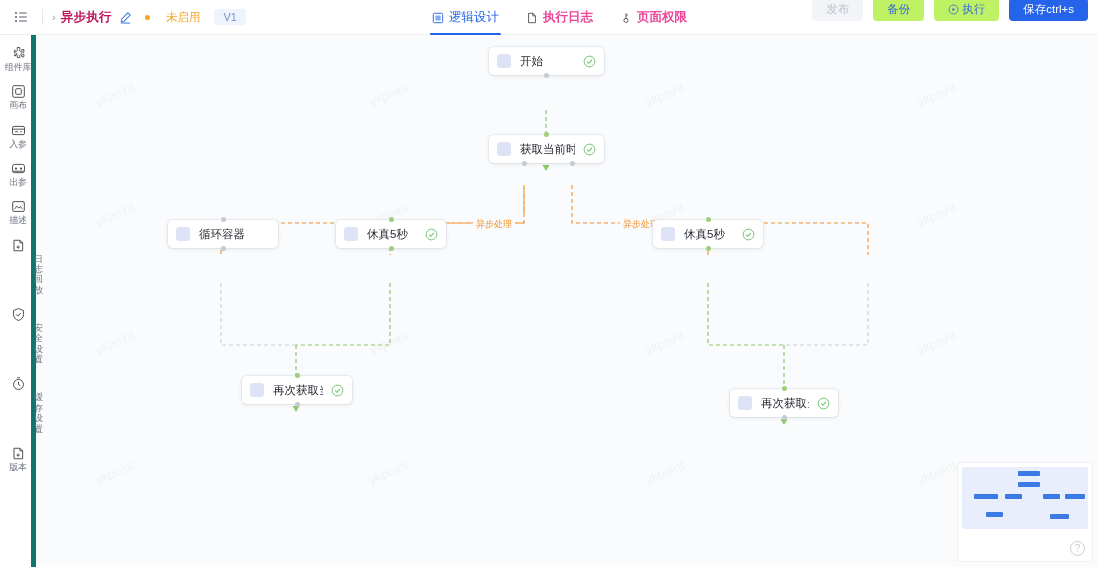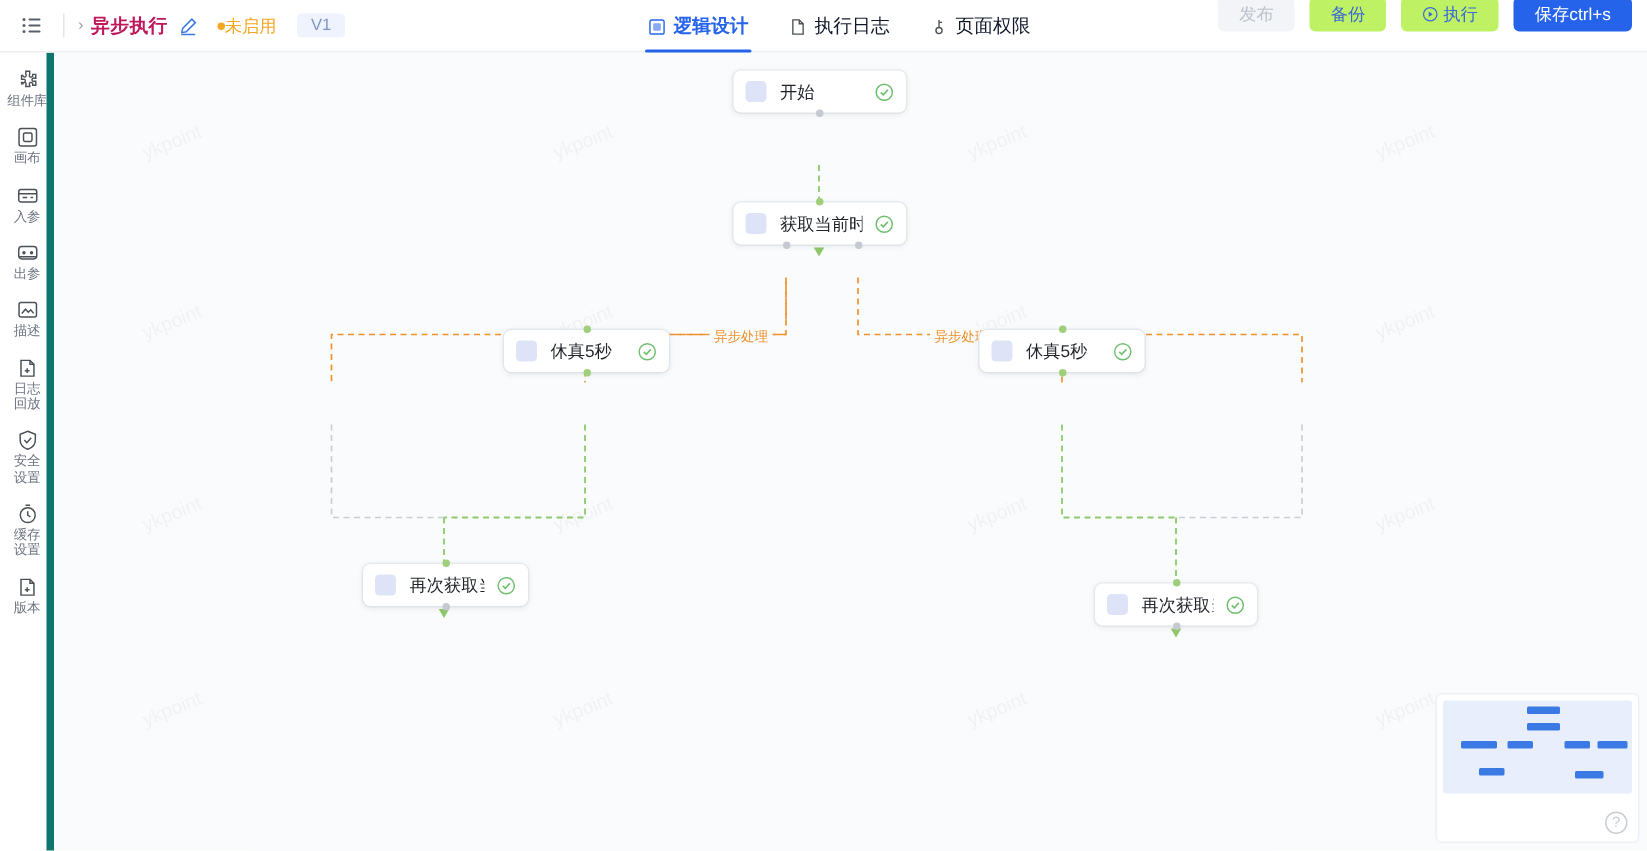--- a/index.html
+++ b/index.html
@@ -28,45 +28,45 @@
   .topbar-divider {
     width: 1px; height: 16px; background: #e4e6eb; margin: 0 9px 0 6px;
   }
   .breadcrumb-wrap { display: flex; align-items: center; gap: 5px; }
   .chevron { color: #9aa0a8; font-size: 11px; line-height: 1; }
   .flow-title {
     font-size: 12.5px; color: #be185d; font-weight: 600; letter-spacing: .3px;
   }
   .edit-pencil { display: flex; align-items: center; margin-left: 2px; }
   .status-pill {
-    display: flex; align-items: center; gap: 0;
+    display: flex; align-items: center; gap: 16px;
     margin-left: 13px;
   }
   .status-dot {
     width: 5px; height: 5px; border-radius: 50%; background: #f5a623;
   }
   .status-text { font-size: 11.5px; color: #f5a623; }
   .version-badge {
     margin-left: 14px;
     background: #eef3fe; color: #7d94c4;
     font-size: 11px;
     padding: 2px 9px; border-radius: 3px;
   }
 
   
   .tabs {
     position: absolute; left: 432px; top: 0;
     height: 35px; display: flex; align-items: center; gap: 27px;
   }
   .tab {
     display: flex; align-items: center; gap: 5px;
-    height: 35px; font-size: 12.5px; color: #0f172a;
-    position: relative; cursor: pointer;
-  }
-  .tab.active { color: #2563eb; font-weight: 700; justify-content: space-between; }
+    height: 35px; font-size: 12.5px; color: #ec4899;
+    position: relative; cursor: pointer; font-weight: bold;
+  }
+  .tab.active { color: #2563eb; font-weight: 400; justify-content: space-between; }
   .tab.active::after {
     content: ""; position: absolute; bottom: 0; left: -2px; right: -2px;
     height: 2px; background: #2563eb; border-radius: 1px;
   }
   .tab svg { display: block; }
 
   
   .topbar-actions {
     position: absolute; right: 10px; top: 0; height: 18px;
     display: flex; align-items: center; gap: 10px;
@@ -93,21 +93,21 @@
   .side-item {
     width: 36px; display: flex; flex-direction: column;
     align-items: center; gap: 1px;
     margin-bottom: 12px; cursor: pointer;
   }
   .side-item svg { display: block; }
   .side-label {
     font-size: 9px; color: #6b7280; line-height: 1.15; text-align: center;
     letter-spacing: -.2px;
   }
-  .side-label.two { white-space: pre-line; }
+  .side-label.two { white-space: pre-line; margin-left: 41px; }
 
   
   .canvas {
     position: absolute; top: 35px; left: 36px;
     width: 1062px; height: 532px;
     background: #fafbfc;
     overflow: hidden;
   }
   .watermarks { position: absolute; inset: 0; pointer-events: none; }
   .wm {
@@ -432,20 +432,26 @@
       <svg width="13" height="13" viewBox="0 0 14 14" fill="none">
         <circle cx="7" cy="7" r="5.8" stroke="#6ec06e" stroke-width="1.05"></circle>
         <path d="M4.5 7.1l1.8 1.8 3.3-3.6" stroke="#6ec06e" stroke-width="1.15" fill="none"></path>
       </svg>
     </span>
     <span class="port top green"></span>
     <span class="port" style="bottom:-3px; left:33px;"></span>
     <span class="port" style="bottom:-3px; left:81px;"></span>
   </div>
 
+  <div class="node" style="left:132px; top:185px; width:110px;">
+    <span class="node-icon"></span>
+    <span class="node-label">循环容器</span>
+    <span class="port top"></span>
+    <span class="port bottom"></span>
+  </div>
 
   <div class="node" style="left:300px; top:185px; width:110px;">
     <span class="node-icon"></span>
     <span class="node-label">休真5秒</span>
     <span class="node-check">
       <svg width="13" height="13" viewBox="0 0 14 14" fill="none">
         <circle cx="7" cy="7" r="5.8" stroke="#6ec06e" stroke-width="1.05"></circle>
         <path d="M4.5 7.1l1.8 1.8 3.3-3.6" stroke="#6ec06e" stroke-width="1.15" fill="none"></path>
       </svg>
     </span>

